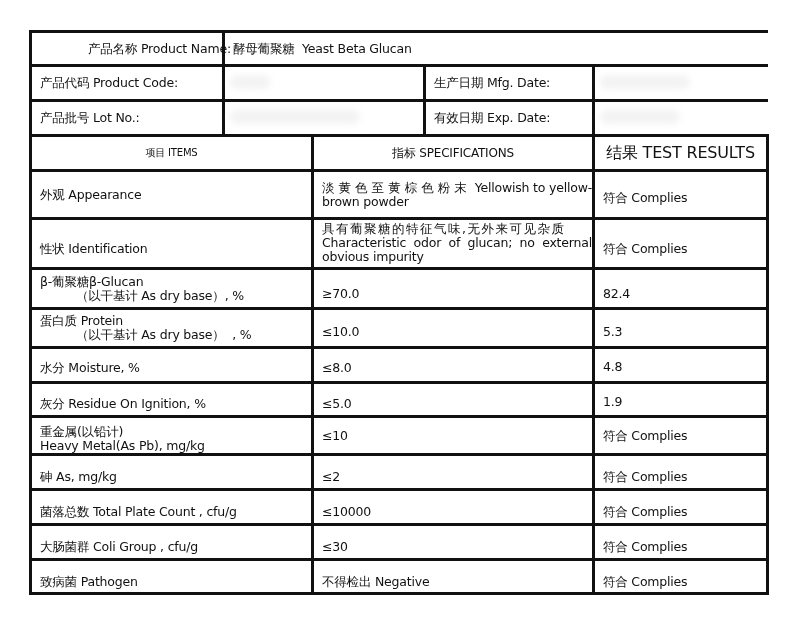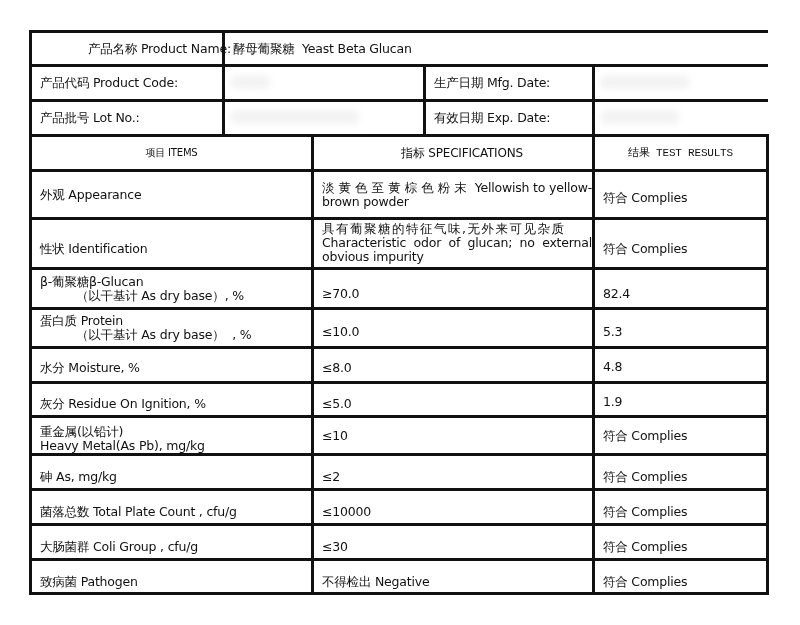--- a/index.html
+++ b/index.html
@@ -55,22 +55,22 @@
   <div class="line-h" style="left:29px; top:381px; width:740px;"></div>
   <div class="line-h" style="left:29px; top:415px; width:740px;"></div>
   <div class="line-h" style="left:29px; top:453px; width:740px;"></div>
   <div class="line-h" style="left:29px; top:488px; width:740px;"></div>
   <div class="line-h" style="left:29px; top:523px; width:740px;"></div>
   <div class="line-h" style="left:29px; top:558px; width:740px;"></div>
   <div class="line-h" style="left:29px; top:592px; width:740px;"></div>
 </div>
 
 <div class="cell center" style="left:32px; top:137px; width:279px; height:32px; font-size:10px;">项目 ITEMS</div>
-<div class="cell center" style="left:314px; top:137px; width:278px; height:32px; font-size:12px;margin-left:9px;">指标 SPECIFICATIONS</div>
-<div class="cell center" style="left:595px; top:137px; width:171px; height:32px; font-size:11px;font-family:Liberation Mono, monospace;">结果 TEST RESULTS</div>
+<div class="cell center" style="left:314px; top:137px; width:278px; height:32px; font-size:12px;">指标 SPECIFICATIONS</div>
+<div class="cell center" style="left:595px; top:137px; width:171px; height:32px; font-size:16px;">结果 TEST RESULTS</div>
 
 <div class="cell" style="left:32px; top:172px; width:279px; height:45px;">外观 Appearance</div>
 <div class="cell" style="left:314px; top:172px; width:278px; height:45px;">
   <div class="spec-justify">
     <span class="cn-spaced">淡黄色至黄棕色粉末</span>
     <span>Yellowish to yellow-brown powder</span>
   </div>
 </div>
 <div class="cell" style="left:595px; top:172px; width:171px; height:52px;">符合 Complies</div>
 

